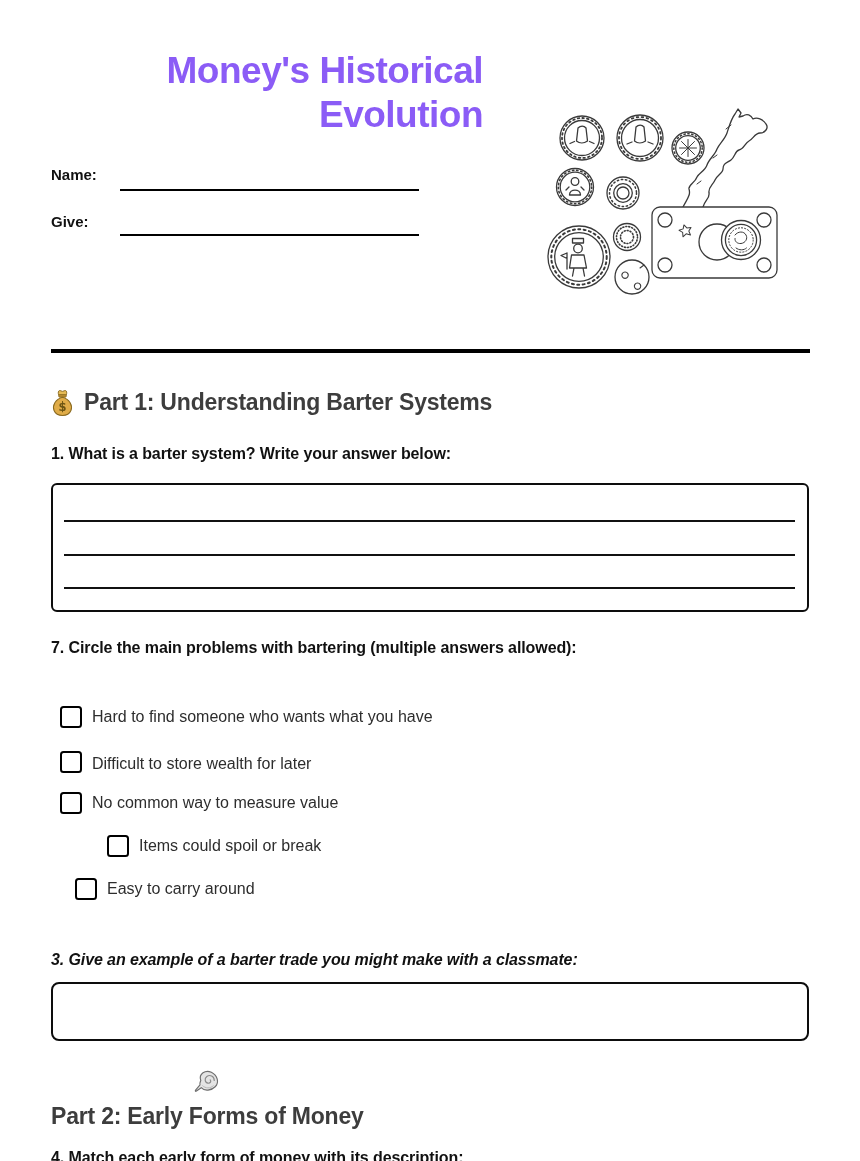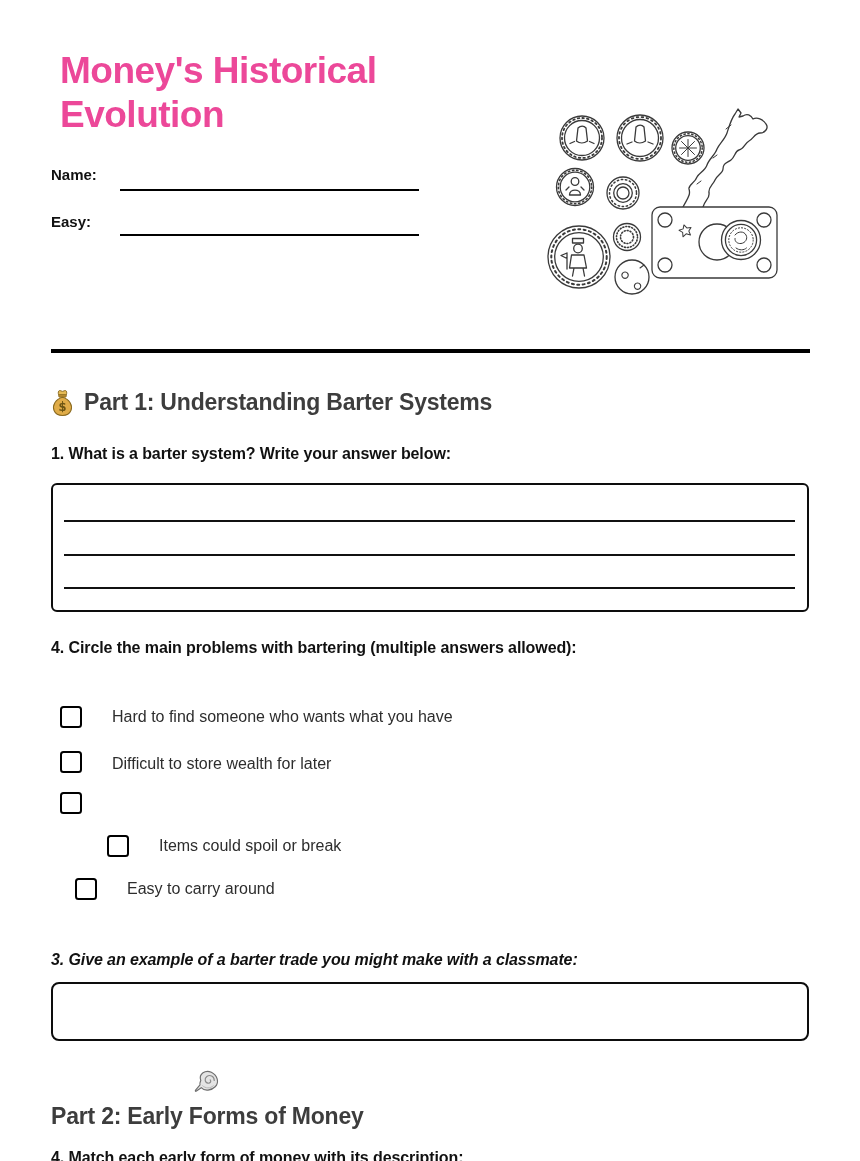--- a/index.html
+++ b/index.html
@@ -10,23 +10,23 @@
     height: 1161px;
     margin: 0 auto;
     background: #ffffff;
     overflow: hidden;
     font-family: "Liberation Sans", "DejaVu Sans", sans-serif;
     color: #1f1f1f;
   }
   .abs { position: absolute; }
 
   .page-title {
-    left: 60px; top: 49px; width: 430px;
+    left: 53px; top: 49px; width: 430px;
     font-size: 37px; font-weight: 700; line-height: 1.18;
-    color: #ec4899; letter-spacing: -0.5px;
+    color: #8b5cf6; letter-spacing: -0.5px; text-align: right;
   }
 
   .field-label {
     font-size: 15px; font-weight: 700; color: #111;
   }
   .field-line {
     position: absolute;
     border-bottom: 2.5px solid #000;
     height: 1px;
   }
@@ -58,21 +58,21 @@
   .answer-box.blank { border-radius: 8px; }
   .write-line {
     position: absolute;
     left: 11px; right: 12px;
     border-bottom: 2px solid #111;
     height: 1px;
   }
 
   .check-row {
     position: absolute; left: 60px;
-    display: flex; align-items: center; gap: 30px;
+    display: flex; align-items: center; gap: 10px;
     height: 26px;
   }
   .checkbox {
     width: 22px; height: 22px;
     border: 2.5px solid #000;
     border-radius: 3.5px;
     background: #fff;
     flex: 0 0 auto;
     cursor: pointer;
   }
@@ -83,21 +83,21 @@
 </head>
 <body>
 
 <div class="page">
 
   <h1 class="abs page-title">Money's Historical Evolution</h1>
 
   <div class="abs field-label" style="left:51px; top:166px;">Name:</div>
   <div class="field-line" style="left:120px; top:189px; width:299px;"></div>
 
-  <div class="abs field-label" style="left:51px; top:213px;">Easy:</div>
+  <div class="abs field-label" style="left:51px; top:213px;">Give:</div>
   <div class="field-line" style="left:120px; top:234px; width:299px;"></div>
 
   <div class="abs illustration">
     <svg width="265" height="200" viewBox="0 0 265 200" aria-hidden="true">
       <g fill="none" stroke="#3a3a3a" stroke-width="1.3" stroke-linejoin="round" stroke-linecap="round">
 
         <path d="M138,104 C142,96 146,92 144,86 C143,82 150,80 152,74 C154,70 160,68 162,62
                  C164,56 170,52 172,46 C175,40 180,36 182,30 C184,24 186,16 190,11
                  L193,6 L196,10 L194,14 L198,13 C202,10 206,12 208,16 C212,14 218,16 221,21
                  C224,25 220,30 215,30 C210,30 208,36 204,38 C200,40 199,46 194,47
@@ -175,32 +175,33 @@
   </div>
 
   <div class="abs q-label" style="left:51px; top:445px;">1. What is a barter system? Write your answer below:</div>
 
   <div class="abs answer-box lined" style="left:51px; top:483px; width:758px; height:129px;">
     <div class="write-line" style="top:35px;"></div>
     <div class="write-line" style="top:69px;"></div>
     <div class="write-line" style="top:102px;"></div>
   </div>
 
-  <div class="abs q-label" style="left:51px; top:639px;">4. Circle the main problems with bartering (multiple answers allowed):</div>
+  <div class="abs q-label" style="left:51px; top:639px;">7. Circle the main problems with bartering (multiple answers allowed):</div>
 
   <div class="check-row" style="top:704px;">
     <span class="checkbox"></span>
     <span class="check-label">Hard to find someone who wants what you have</span>
   </div>
   <div class="check-row" style="top:747px;align-items:flex-end;">
     <span class="checkbox"></span>
     <span class="check-label">Difficult to store wealth for later</span>
   </div>
   <div class="check-row" style="top:790px;">
     <span class="checkbox"></span>
+    <span class="check-label">No common way to measure value</span>
   </div>
   <div class="check-row" style="top:833px;padding-left:47px;">
     <span class="checkbox"></span>
     <span class="check-label">Items could spoil or break</span>
   </div>
   <div class="check-row" style="top:876px;padding-left:15px;">
     <span class="checkbox"></span>
     <span class="check-label">Easy to carry around</span>
   </div>
 

